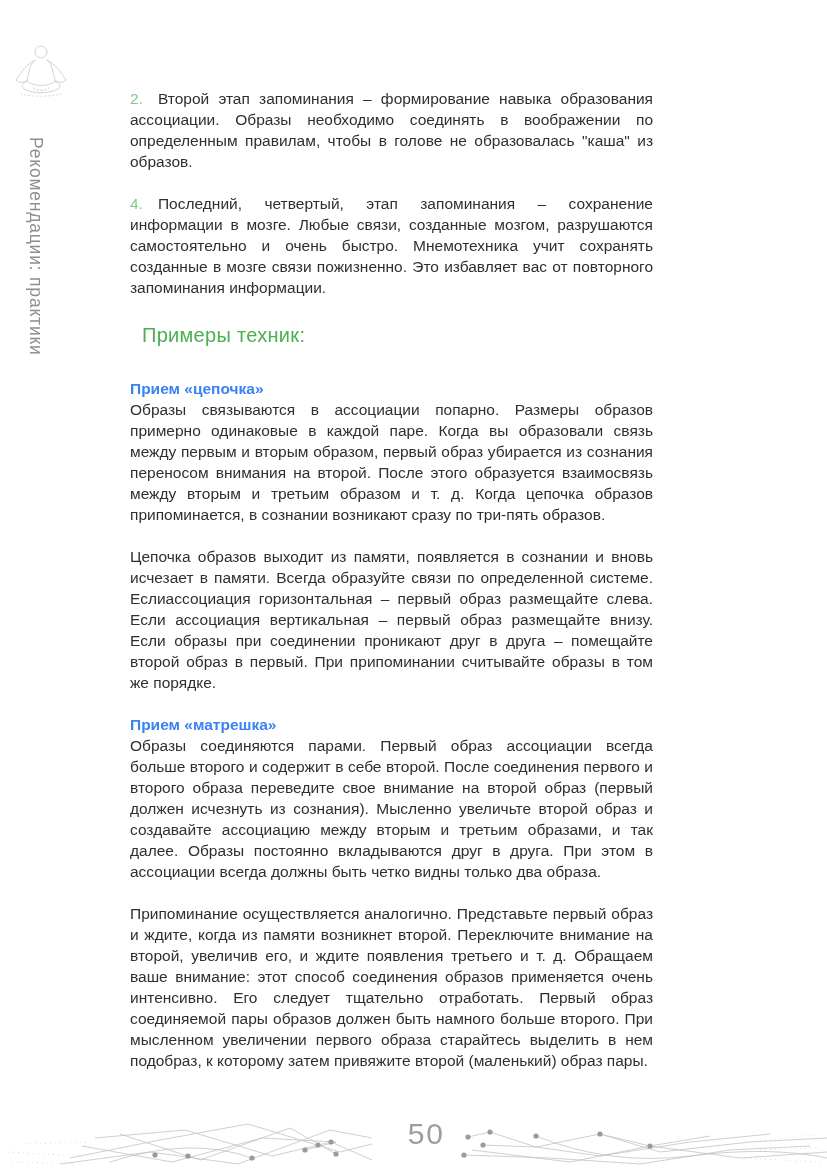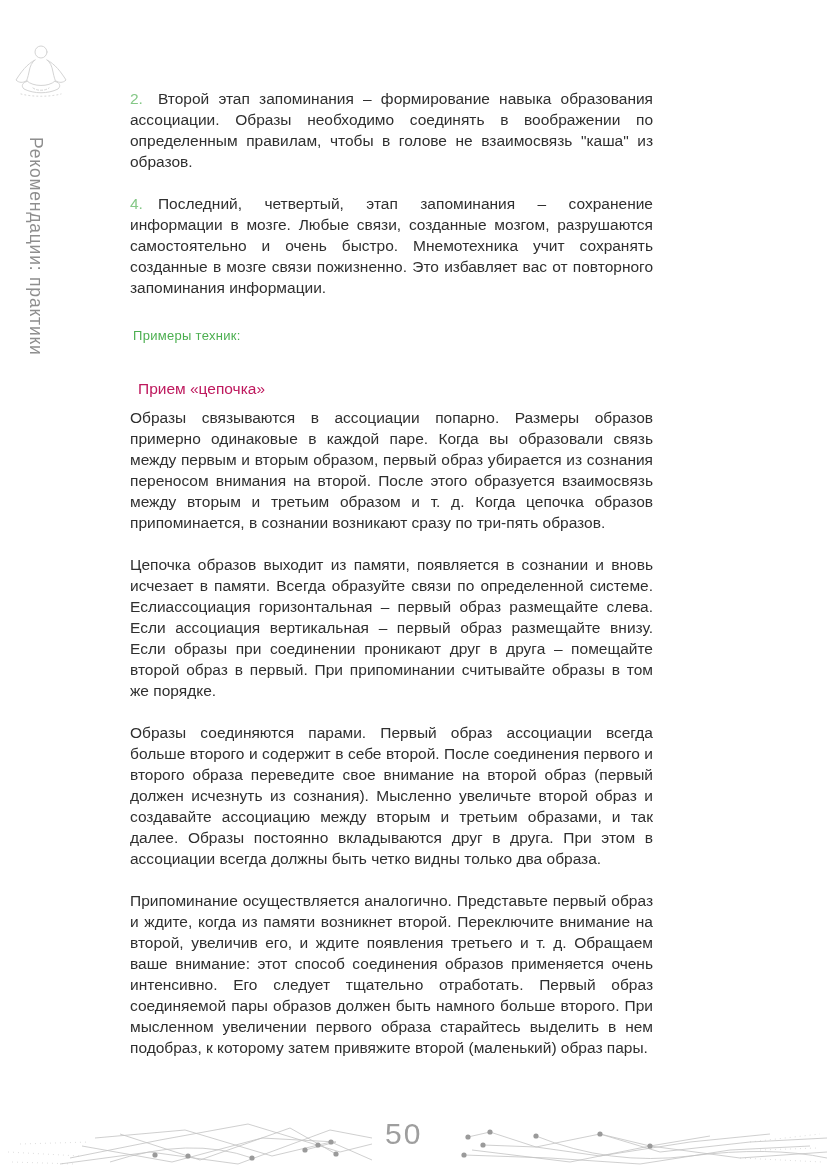--- a/index.html
+++ b/index.html
@@ -34,37 +34,37 @@
     font-size: 15.5px;
     line-height: 21px;
   }
   .content p { margin: 0 0 21px 0; text-align: justify; }
   .list-item .num {
     color: #85c887;
     margin-right: 15px;
   }
   .green-heading {
     color: #4caf50;
-    font-size: 13px;
+    font-size: 20px;
     font-weight: 400;
-    margin: 27px 0 32px 3px;
+    margin: 27px 0 32px 12px;
     letter-spacing: 0.3px;
   }
   .technique-title {
     font-size: 15.5px;
-    font-weight: 400;
-    color: #be185d;
-    margin: 8px;
+    font-weight: 700;
+    color: #3b82f6;
+    margin: 0;
     line-height: 21px;
   }
 
   
   .page-number {
     position: absolute; left: 385px; top: 1117px;
-    width: 60px; text-align: left;
+    width: 60px; text-align: right;
     font-size: 30px; font-weight: 300;
     letter-spacing: 2px;
     color: #9e9e9e;
   }
   .plexus-left  { position: absolute; left: 0px;   top: 1112px; }
   .plexus-right { position: absolute; left: 450px; top: 1112px; }
 </style>
 </head>
 <body>
 
@@ -80,34 +80,35 @@
       <path d="M14,39 C20,45 36,45 42,39 C47,41 48,44 45,47 C35,52 21,52 11,47 C8,44 9,41 14,39"></path>
       <path d="M20,46 C24,49 32,49 36,46" stroke-dasharray="2,2"></path>
       <path d="M8,52 C20,55 36,55 48,52" stroke-dasharray="1,3"></path>
     </svg>
     <div class="spine-label">Рекомендации: практики</div>
   </aside>
 
   <main class="content">
 
 
-    <p class="list-item"><span class="num">2.</span><span>Второй этап запоминания – формирование навыка образования ассоциации. Образы необходимо соединять в воображении по определенным правилам, чтобы в голове не взаимосвязь "каша" из образов.</span></p>
+    <p class="list-item"><span class="num">2.</span><span>Второй этап запоминания – формирование навыка образования ассоциации. Образы необходимо соединять в воображении по определенным правилам, чтобы в голове не образовалась "каша" из образов.</span></p>
 
 
     <p class="list-item"><span class="num">4.</span><span>Последний, четвертый, этап запоминания – сохранение информации в мозге. Любые связи, созданные мозгом, разрушаются самостоятельно и очень быстро. Мнемотехника учит сохранять созданные в мозге связи пожизненно. Это избавляет вас от повторного запоминания информации.</span></p>
 
     <h2 class="green-heading">Примеры техник:</h2>
 
     <section>
       <h3 class="technique-title">Прием «цепочка»</h3>
       <p>Образы связываются в ассоциации попарно. Размеры образов примерно одинаковые в каждой паре. Когда вы образовали связь между первым и вторым образом, первый образ убирается из сознания переносом внимания на второй. После этого образуется взаимосвязь между вторым и третьим образом и т. д. Когда цепочка образов припоминается, в сознании возникают сразу по три-пять образов.</p>
       <p>Цепочка образов выходит из памяти, появляется в сознании и вновь исчезает в памяти. Всегда образуйте связи по определенной системе. Еслиассоциация горизонтальная – первый образ размещайте слева. Если ассоциация вертикальная – первый образ размещайте внизу. Если образы при соединении проникают друг в друга – помещайте второй образ в первый. При припоминании считывайте образы в том же порядке.</p>
     </section>
 
     <section>
+      <h3 class="technique-title">Прием «матрешка»</h3>
       <p>Образы соединяются парами. Первый образ ассоциации всегда больше второго и содержит в себе второй. После соединения первого и второго образа переведите свое внимание на второй образ (первый должен исчезнуть из сознания). Мысленно увеличьте второй образ и создавайте ассоциацию между вторым и третьим образами, и так далее. Образы постоянно вкладываются друг в друга. При этом в ассоциации всегда должны быть четко видны только два образа.</p>
       <p>Припоминание осуществляется аналогично. Представьте первый образ и ждите, когда из памяти возникнет второй. Переключите внимание на второй, увеличив его, и ждите появления третьего и т. д. Обращаем ваше внимание: этот способ соединения образов применяется очень интенсивно. Его следует тщательно отработать. Первый образ соединяемой пары образов должен быть намного больше второго. При мысленном увеличении первого образа старайтесь выделить в нем подобраз, к которому затем привяжите второй (маленький) образ пары.</p>
     </section>
 
   </main>
 
   <footer>
 
     <svg class="plexus-left" width="372" height="58" viewBox="0 0 372 58" fill="none" stroke="#c3c3c3" stroke-width="0.8">
       <path d="M8,40 L80,44" stroke-dasharray="1,4" opacity="0.7"></path>

